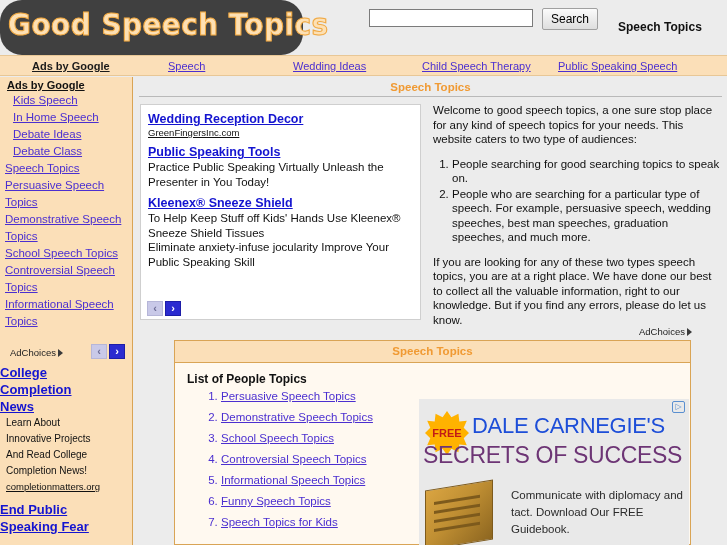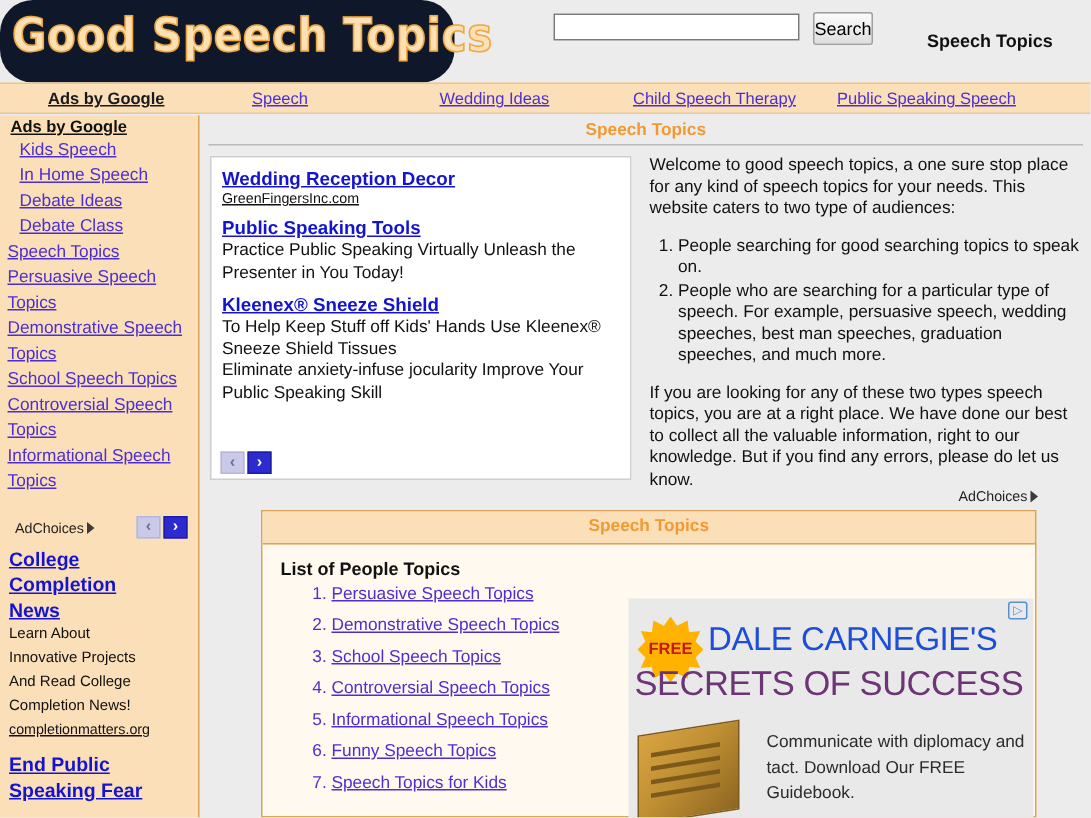--- a/index.html
+++ b/index.html
@@ -7,40 +7,40 @@
     width:727px;height:545px;overflow:hidden;
     background:#ececec;
     font-family:"Liberation Sans","DejaVu Sans",sans-serif;
     font-size:12px;color:#000;
     -webkit-font-smoothing:antialiased;
   }
   .page{position:relative;width:727px;height:545px;}
 
   
   .header{position:absolute;left:0;top:0;width:727px;height:55px;background:#ececec;}
-  .logo-box{position:absolute;left:0;top:0;width:303px;height:55px;background:#0f172a;border-radius:22px;}
+  .logo-box{position:absolute;left:0;top:0;width:303px;height:55px;background:#404040;border-radius:22px;}
   .logo{
     position:absolute;left:8px;top:6px;
     font-family:"DejaVu Sans Condensed","Liberation Sans",sans-serif;
     font-size:31px;font-weight:bold;letter-spacing:.5px;
     color:#fde0b4;
     -webkit-text-stroke:1px #f0a841;
     text-shadow:0 0 1px #e9a03c;
     white-space:nowrap;
   }
   .search-wrap{position:absolute;left:369px;top:9px;}
   .search-input{
     width:164px;height:18px;box-sizing:border-box;
     border:1px solid #7b7b7b;background:#fff;
     font-family:"Liberation Sans",sans-serif;font-size:11px;
     padding:1px 3px;vertical-align:middle;
   }
   .search-btn{
     position:absolute;left:542px;top:8px;
-    height:22px;padding:0 0;
+    height:22px;padding:0 8px;
     border:1px solid #a0a0a0;border-radius:2px;
     background:linear-gradient(#fbfbfb,#dedede);
     font-family:"Liberation Sans",sans-serif;font-size:12px;color:#000;
     cursor:pointer;
   }
   .header-title{
     position:absolute;left:618px;top:20px;
     font-size:12px;font-weight:bold;color:#111;white-space:nowrap;
   }
 
@@ -87,21 +87,21 @@
         border-top:4px solid transparent;border-bottom:4px solid transparent;
         vertical-align:-1px;margin-left:2px;}
   .arrow{
     position:absolute;top:0;width:16px;height:15px;box-sizing:border-box;
     text-align:center;line-height:13px;font-size:11px;font-weight:bold;cursor:pointer;
   }
   .arrow.prev{left:83px;background:#c9c9e8;color:#6d6d96;border:1px solid #b6b6d8;}
   .arrow.next{left:101px;background:#2b2bd0;color:#fff;border:1px solid #1d1da8;}
 
   .sb-ad-title{
-    display:block;margin-left:6px;font-size:13px;font-weight:bold;color:#1414d0;
+    display:block;font-size:13px;font-weight:bold;color:#1414d0;
     text-decoration:underline;line-height:17px;cursor:pointer;white-space:nowrap;
   }
   .sb-ad-line{margin-left:6px;font-size:10px;color:#111;line-height:16px;white-space:nowrap;}
   .sb-ad-url{margin-left:6px;font-size:9.5px;color:#111;text-decoration:underline;line-height:15px;}
 
   
   .main{
     position:absolute;left:134px;top:77px;width:593px;height:468px;
     background:#ececec;overflow:hidden;
   }

